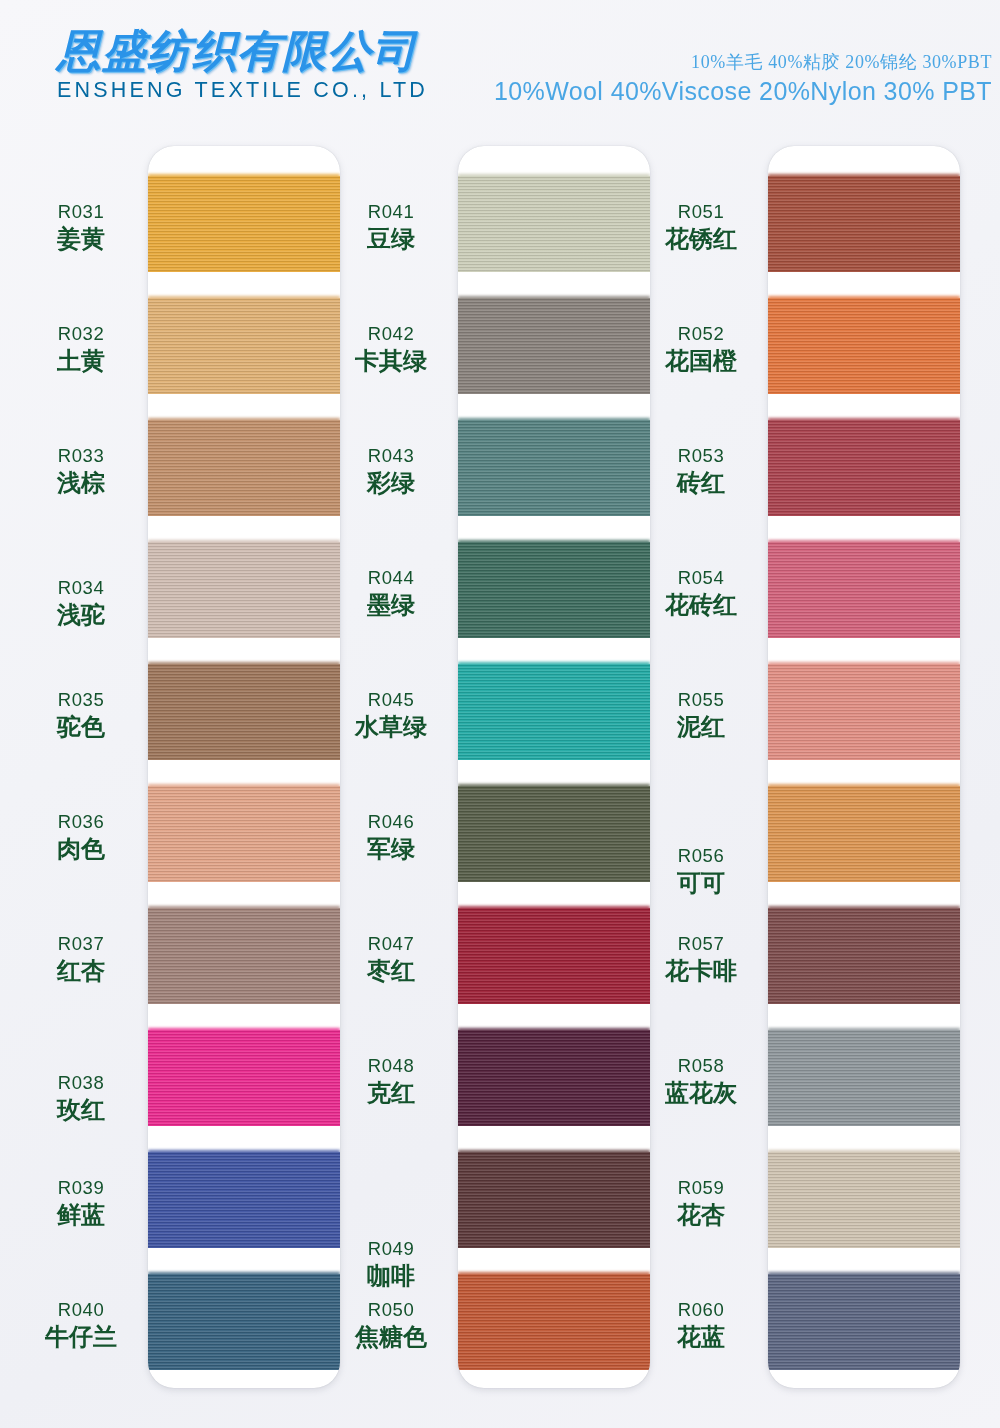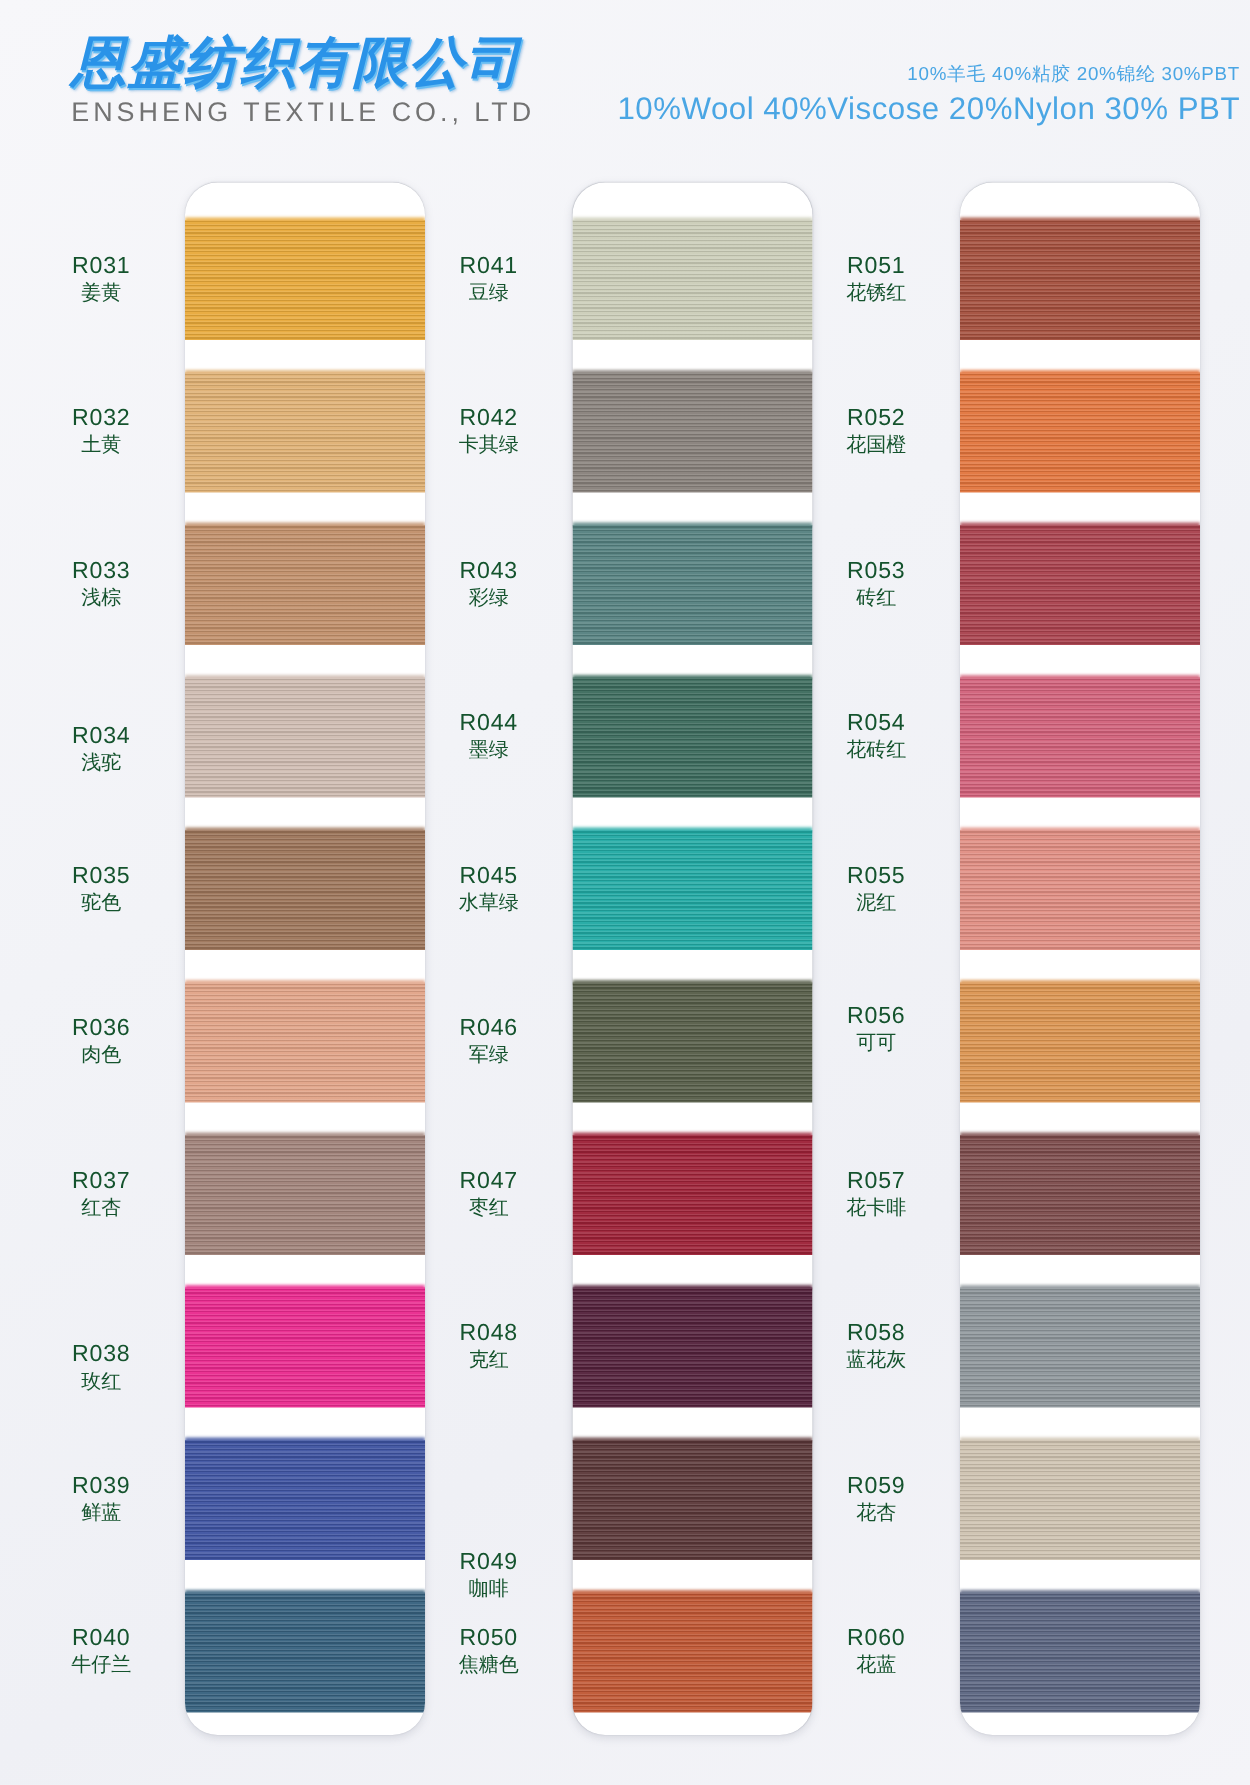--- a/index.html
+++ b/index.html
@@ -37,35 +37,36 @@
     letter-spacing: 1px;
     color: #2a93e8;
     text-shadow: 1px 1px 0 #66bdf3, 2px 2px 2px rgba(30,120,200,.35);
     line-height: 1.05;
     white-space: nowrap;
   }
   #brand-en {
     margin-top: 4px;
     font-size: 21.5px;
     letter-spacing: 3.2px;
-    color: #737373;
+    color: #0369a1;
     white-space: nowrap;
   }
   #composition-block {
     position: absolute;
     right: 36px;
     top: 50px;
     text-align: right;
     color: #4aa6e4;
   }
   #composition-cn {
-    font-size: 15px;
+    font-size: 18px;
     letter-spacing: .6px;
     white-space: nowrap;
     line-height: 1.35;
+    font-family: Liberation Serif, serif;
   }
   #composition-en {
     font-size: 25px;
     letter-spacing: .4px;
     white-space: nowrap;
     line-height: 1.4;
   }
 
   
   #swatch-area {
@@ -144,22 +145,22 @@
     color: #14532d;
   }
   .label-code {
     font-size: 18.5px;
     letter-spacing: .6px;
     line-height: 1.28;
     white-space: nowrap;
   }
   .label-name {
     font-family: "DejaVu Sans", "Liberation Sans", sans-serif;
-    font-size: 16px;
-    font-weight: 400;
+    font-size: 24px;
+    font-weight: 700;
     line-height: 1.3;
     white-space: nowrap;
   }
 </style>
 </head>
 <body>
 
 <div id="header">
   <div id="brand-block">
     <div id="brand-cn">恩盛纺织有限公司</div>
@@ -299,21 +300,21 @@
           <div class="label-name">砖红</div>
         </div>
         <div class="label" style="top: 426px;">
           <div class="label-code">R054</div>
           <div class="label-name">花砖红</div>
         </div>
         <div class="label" style="top: 548px;">
           <div class="label-code">R055</div>
           <div class="label-name">泥红</div>
         </div>
-        <div class="label" style="top: 660px;">
+        <div class="label" style="top: 704px;">
           <div class="label-code">R056</div>
           <div class="label-name">可可</div>
         </div>
         <div class="label" style="top: 792px;">
           <div class="label-code">R057</div>
           <div class="label-name">花卡啡</div>
         </div>
         <div class="label" style="top: 914px;">
           <div class="label-code">R058</div>
           <div class="label-name">蓝花灰</div>

